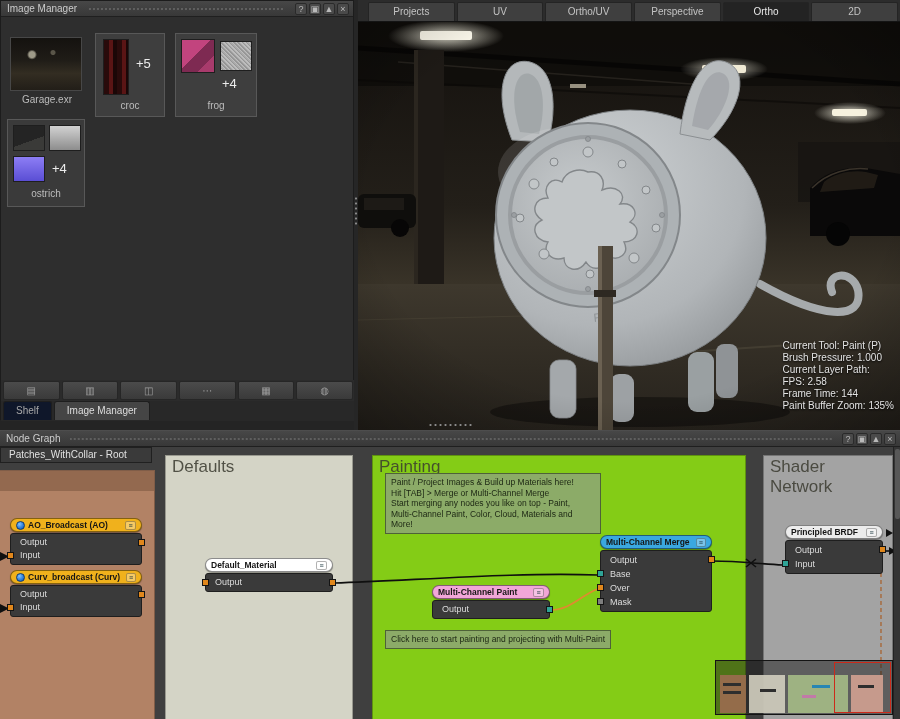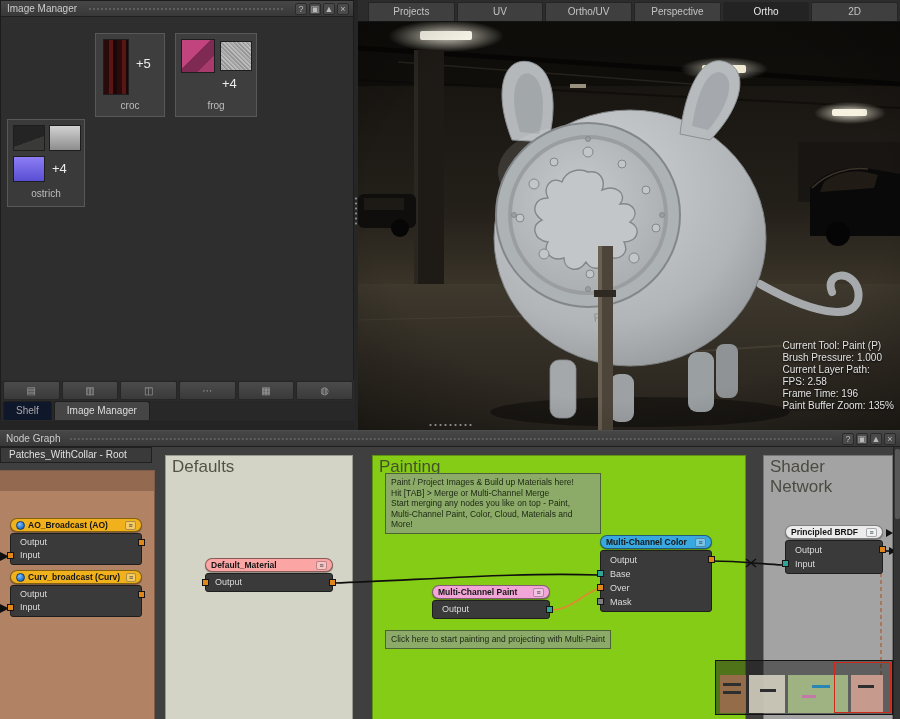--- a/index.html
+++ b/index.html
@@ -108,20 +108,24 @@
       <span class="tb-title">Image Manager</span>
       <span class="tb-dots"></span>
       <span class="tb-icons">
         <span class="tb-icon">?</span>
         <span class="tb-icon">▣</span>
         <span class="tb-icon">▲</span>
         <span class="tb-icon">×</span>
       </span>
     </div>
     <div class="im-content">
+      <div class="abs garage-item">
+        <div class="garage-thumb"></div>
+        <div class="im-label" style="top:57px">Garage.exr</div>
+      </div>
       <div class="im-card croc-card">
         <div class="croc-strip"></div>
         <span class="badge" style="left:40px;top:22px">+5</span>
         <div class="im-label" style="top:66px">croc</div>
       </div>
       <div class="im-card frog-card">
         <div class="frog-pink"></div>
         <div class="frog-noise"></div>
         <span class="badge" style="left:46px;top:42px">+4</span>
         <div class="im-label" style="top:66px">frog</div>
@@ -258,21 +262,21 @@
           <rect x="240" y="224" width="4" height="184" fill="#6b6152"></rect>
           <rect x="236" y="268" width="22" height="7" fill="#2e2922"></rect>
         </g>
         <rect width="542" height="408" fill="url(#vin)"></rect>
       </svg>
       <div class="hud">
         <div>Current Tool: Paint (P)</div>
         <div>Brush Pressure: 1.000</div>
         <div>Current Layer Path:</div>
         <div>FPS: 2.58</div>
-        <div>Frame Time: 196</div>
+        <div>Frame Time: 144</div>
         <div>Paint Buffer Zoom: 135%</div>
       </div>
     </div>
   </div>
 
   <div class="abs hdots"></div>
 
   <div class="abs nodegraph">
     <div class="titlebar">
       <span class="tb-title">Node Graph</span>
@@ -340,21 +344,21 @@
           <span class="sp"></span>
           <span class="menu-chip">≡</span>
         </div>
         <div class="nbody">
           <div class="prow out"><span>Output</span><span class="port r orange"></span></div>
           <div class="prow"><span class="port l orange"></span><span>Input</span></div>
         </div>
       </div>
 
       <div class="node" style="left:205px;top:111px;width:128px">
-        <div class="nhead" style="background:#fca5a5">
+        <div class="nhead" style="background:#ffffff">
           <span>Default_Material</span>
           <span class="sp"></span>
           <span class="menu-chip">≡</span>
         </div>
         <div class="nbody">
           <div class="prow out"><span class="port l orange"></span><span>Output</span><span class="port r orange"></span></div>
         </div>
       </div>
 
       <div class="node" style="left:432px;top:138px;width:118px">
@@ -363,21 +367,21 @@
           <span class="sp"></span>
           <span class="menu-chip">≡</span>
         </div>
         <div class="nbody">
           <div class="prow out"><span>Output</span><span class="port r teal"></span></div>
         </div>
       </div>
 
       <div class="node" style="left:600px;top:88px;width:112px">
         <div class="nhead" style="background:#3aa8e0">
-          <span>Multi-Channel Color</span>
+          <span>Multi-Channel Merge</span>
           <span class="sp"></span>
           <span class="menu-chip">≡</span>
         </div>
         <div class="nbody">
           <div class="prow prow14 out"><span>Output</span><span class="port r orange"></span></div>
           <div class="prow prow14"><span class="port l teal"></span><span>Base</span></div>
           <div class="prow prow14"><span class="port l orange"></span><span>Over</span></div>
           <div class="prow prow14"><span class="port l grey"></span><span>Mask</span></div>
         </div>
       </div>

